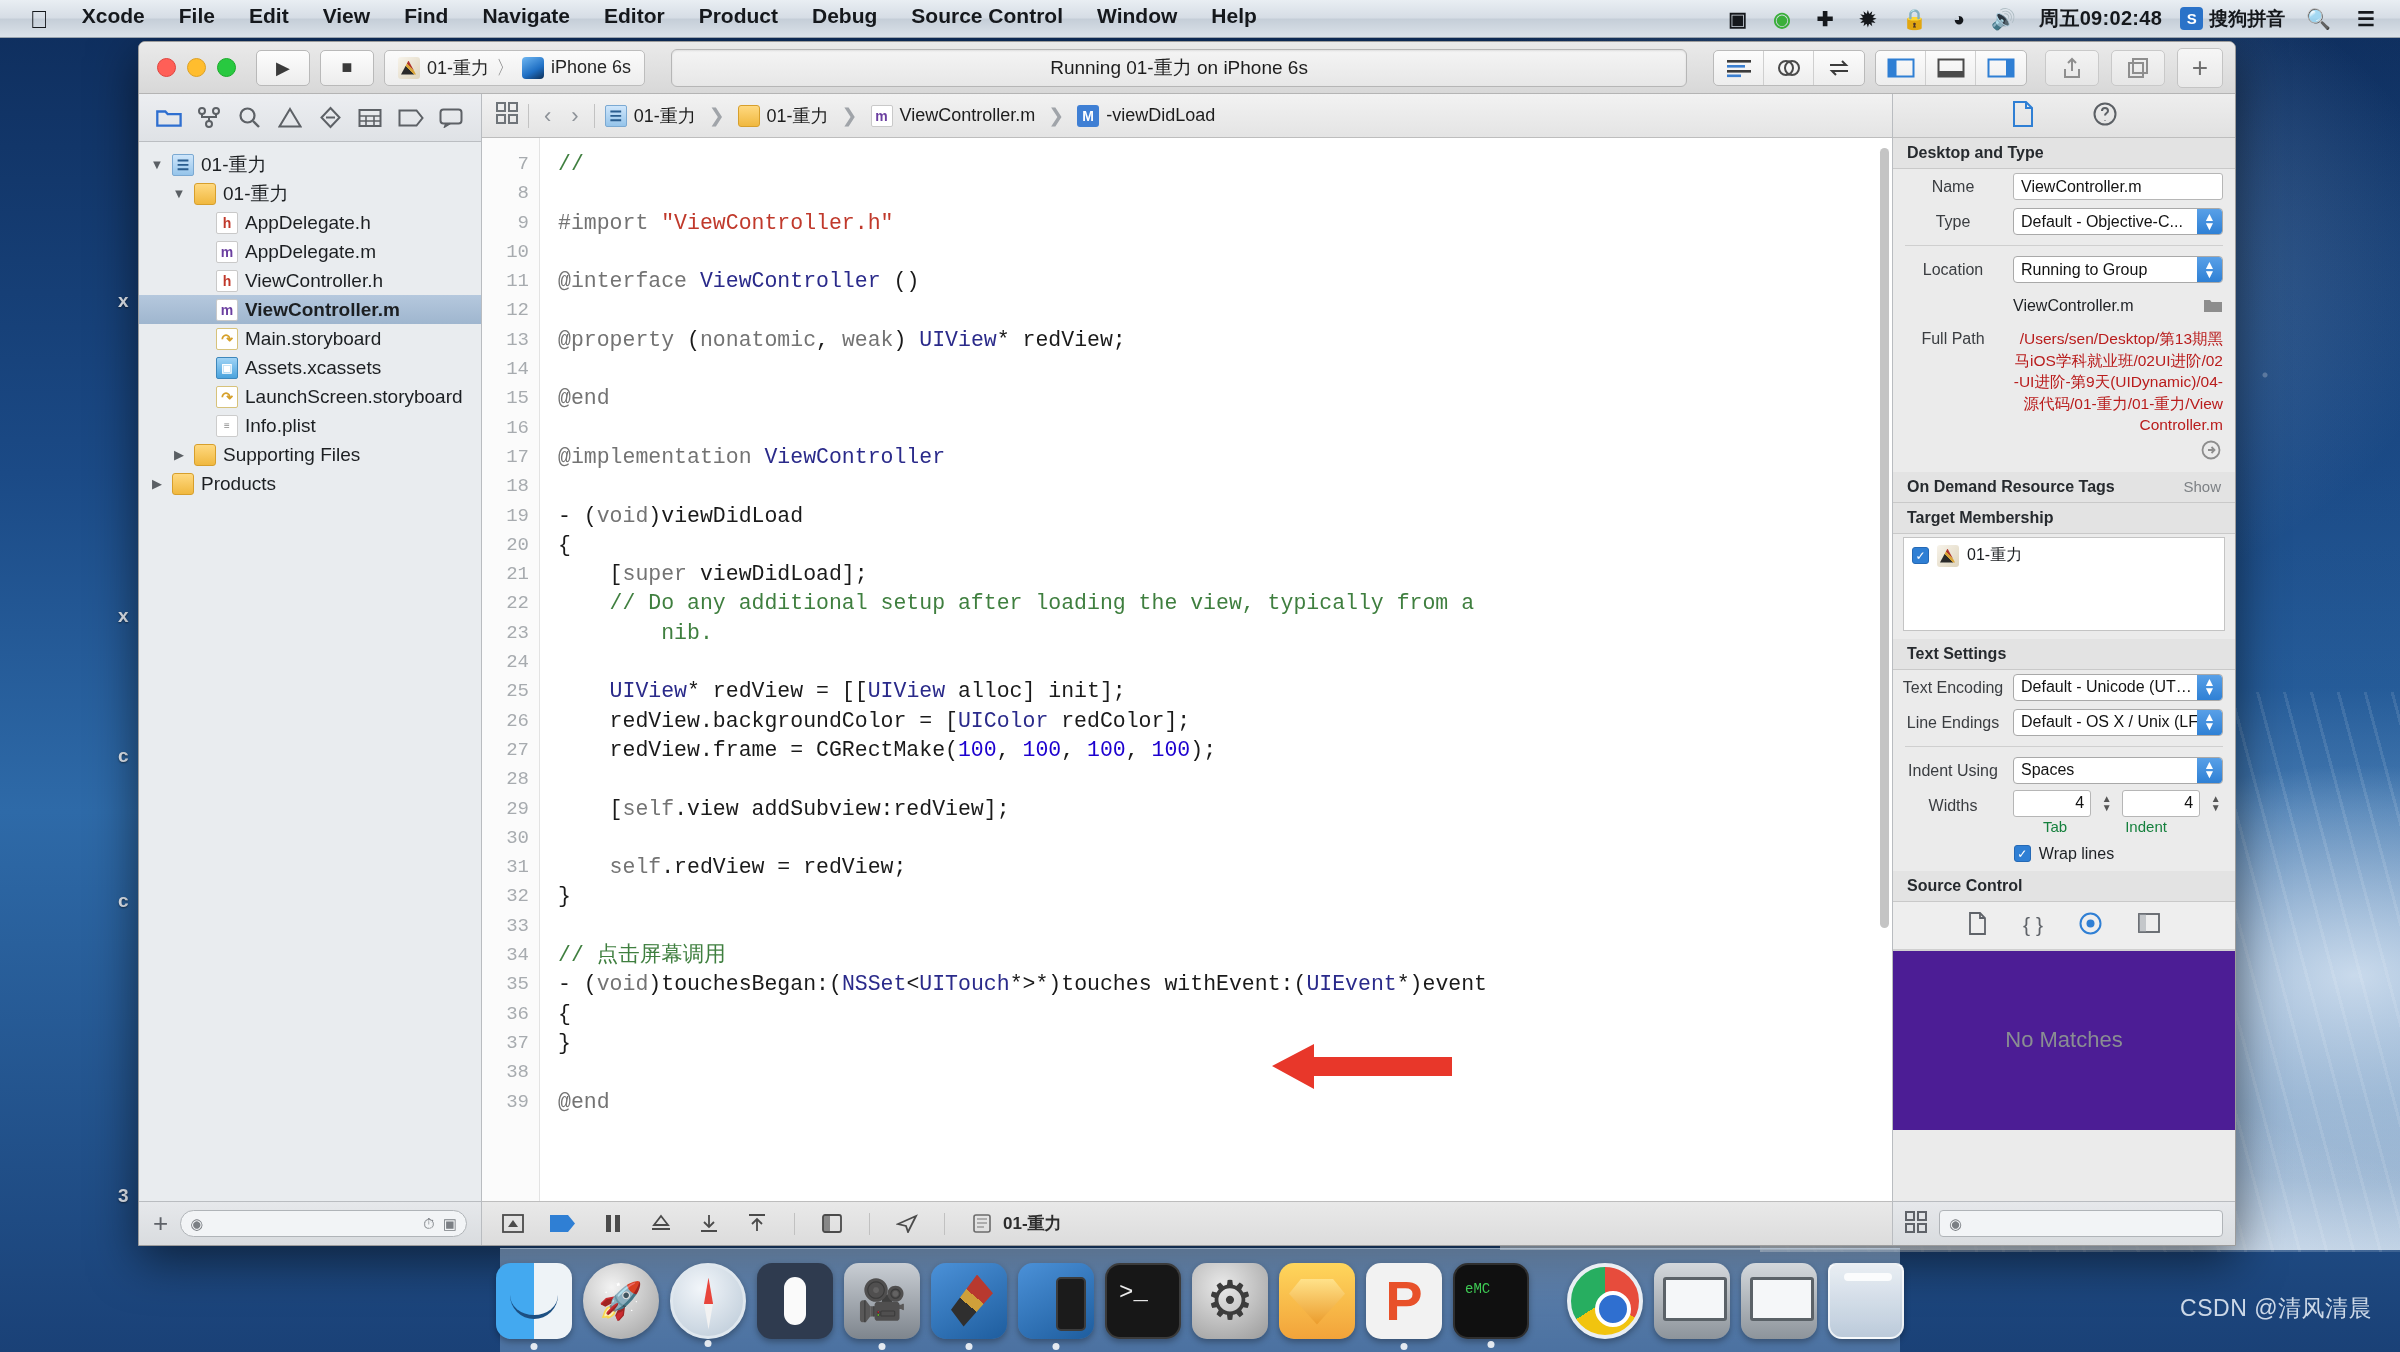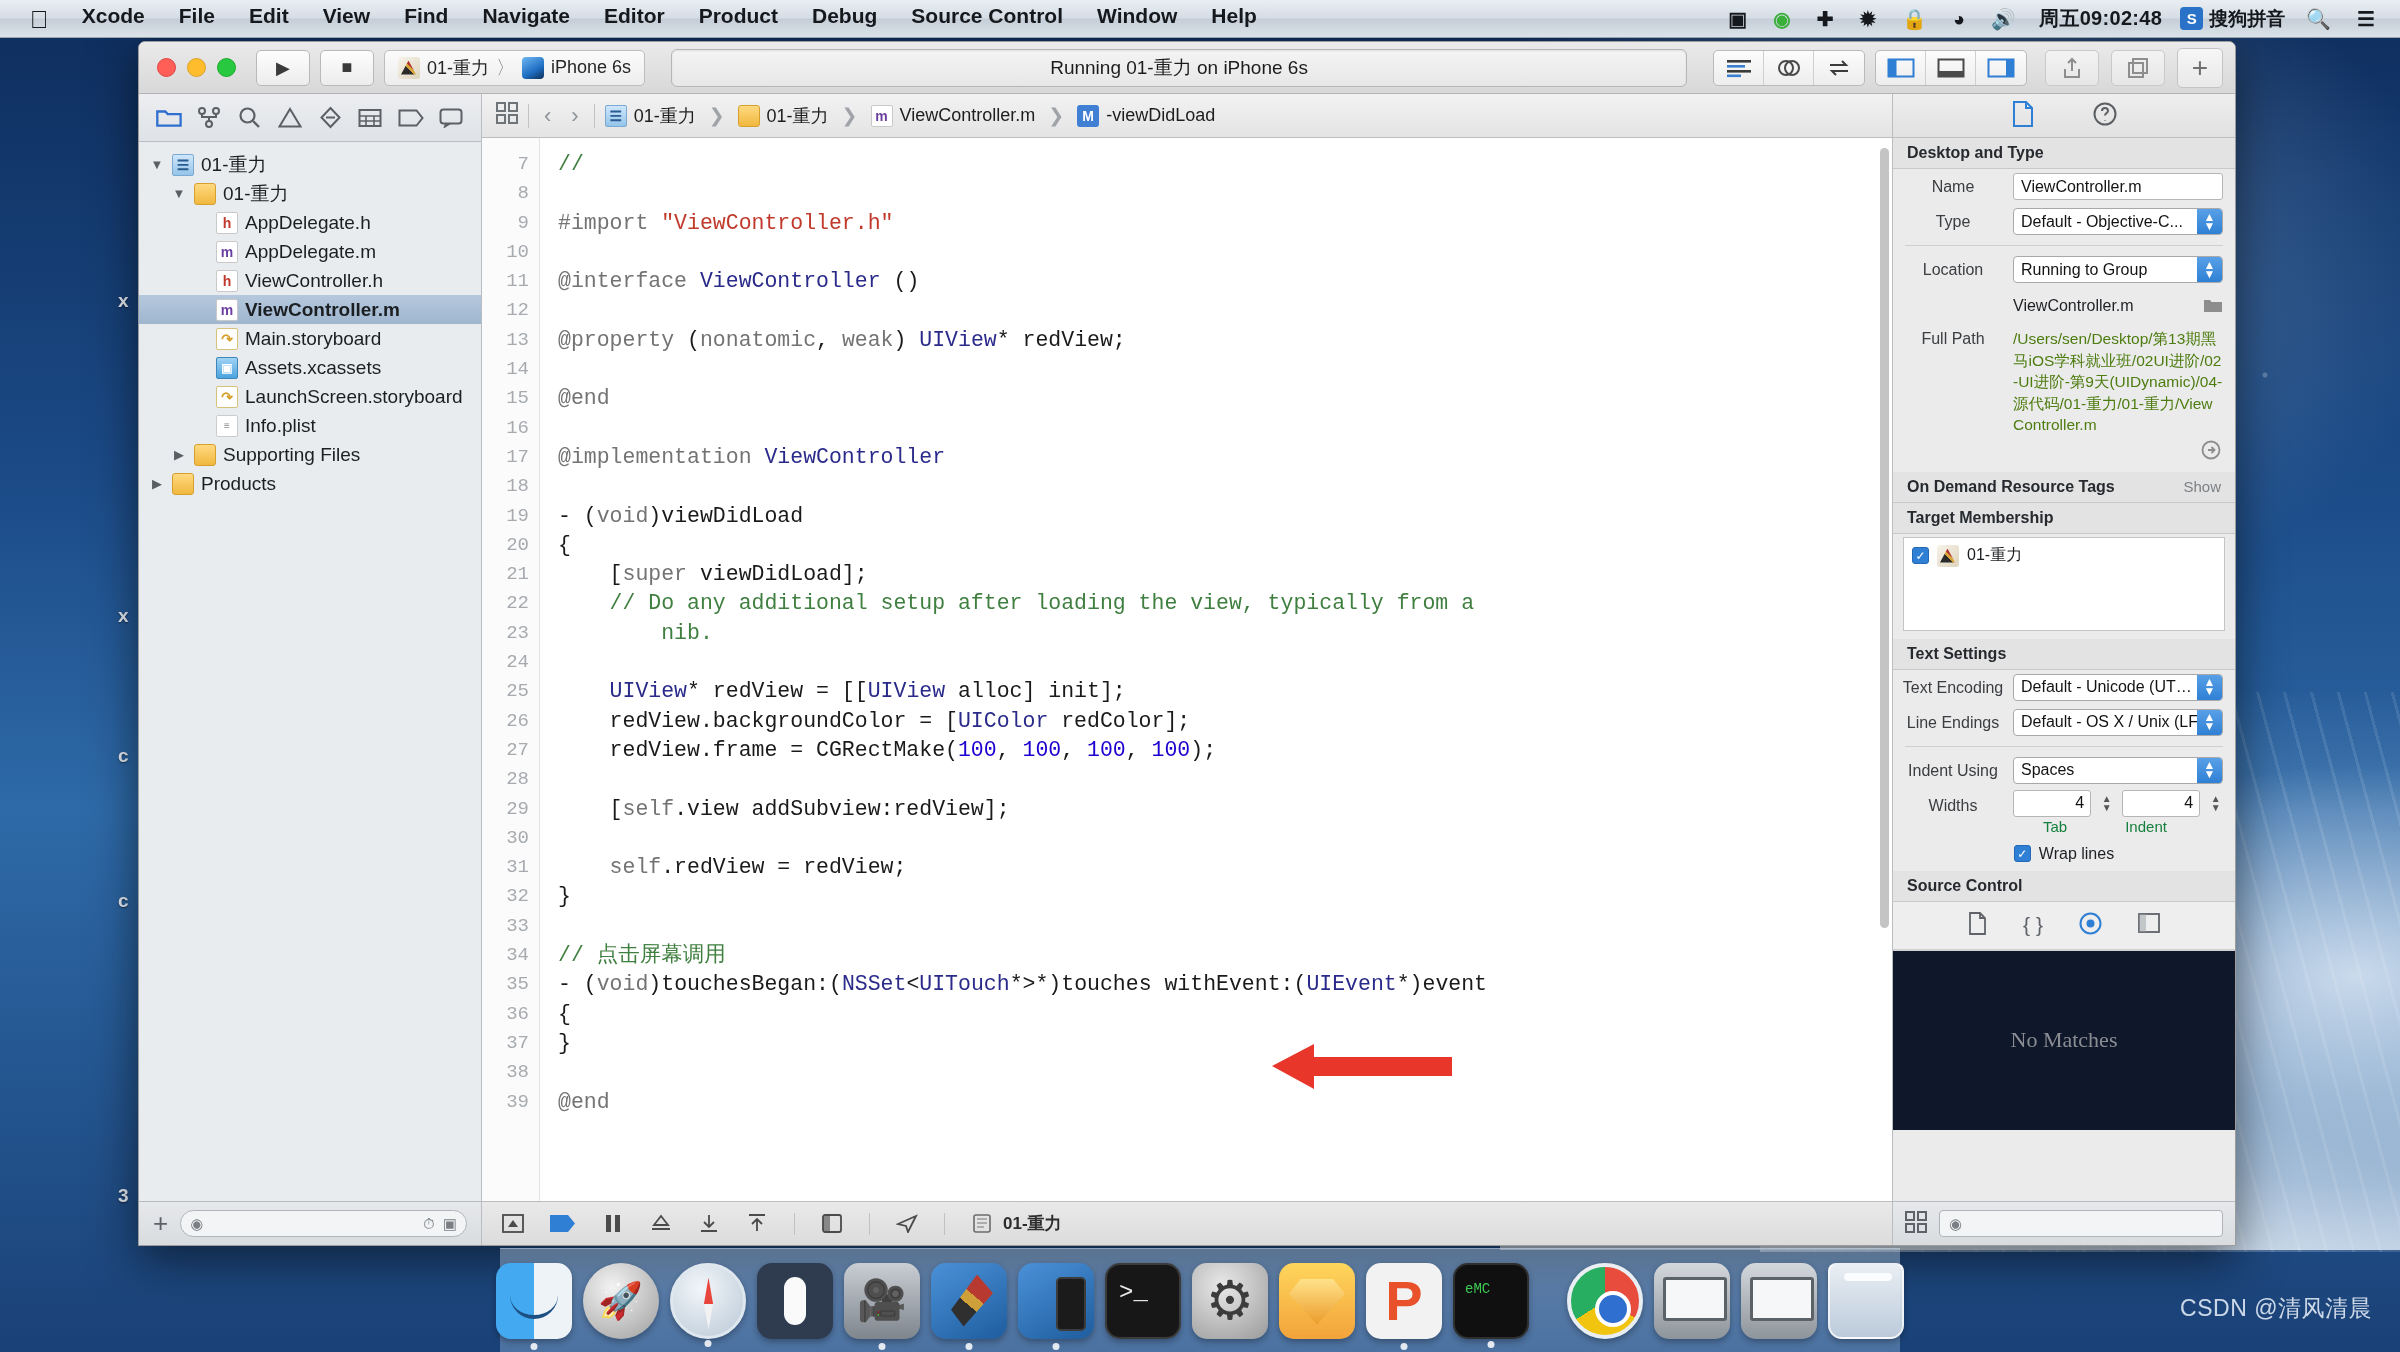--- a/index.html
+++ b/index.html
@@ -237,40 +237,40 @@
     flex:1 1 auto;min-width:0;height:27px;border:1px solid #a9a9a9;border-radius:4px;background:#fff;
     display:flex;align-items:center;padding:0 30px 0 7px;font-size:16px;color:#131313;position:relative;
     overflow:hidden;white-space:nowrap;
   }
   .fpopup .stepper{
     position:absolute;right:0;top:-1px;width:25px;height:27px;border-radius:0 4px 4px 0;
     background:linear-gradient(180deg,#5aa1e8,#2d7fd4);color:#fff;font-size:12px;
     display:flex;flex-direction:column;align-items:center;justify-content:center;line-height:9px;
   }
   .finfo{flex:1 1 auto;font-size:16px;color:#1d2024;padding-top:4px;line-height:22px;word-break:break-all;}
-  .fpath{flex:1 1 auto;font-size:15.5px;color:#4d7c0f;line-height:21.5px;padding-top:3px;word-break:break-all;}
+  .fpath{flex:1 1 auto;font-size:15.5px;color:#b91c1c;line-height:21.5px;padding-top:3px;word-break:break-all;text-align:right;}
   .tm-list{background:#fff;border:1px solid #c4c4c4;margin:3px 10px 8px 10px;height:94px;padding:7px 8px;}
   .tm-item{display:flex;align-items:center;gap:8px;font-size:16px;color:#1a1d20;}
   .cbx{width:17px;height:17px;border-radius:3px;background:#2f7fd4;border:1px solid #2569b5;color:#fff;
     font-size:12px;display:flex;align-items:center;justify-content:center;}
   .widths-row{display:flex;align-items:center;gap:8px;padding:2px 12px 0 8px;}
   .numfield{
     width:88px;height:27px;border:1px solid #b6b6b6;border-radius:3px;background:#fff;
     display:flex;align-items:center;justify-content:flex-end;padding:0 6px;font-size:16px;color:#131313;
   }
   .tinystep{width:17px;height:27px;display:flex;flex-direction:column;align-items:center;justify-content:center;
     font-size:10px;color:#555;line-height:9px;}
   .sublabels{display:flex;font-size:15px;color:#15803d;padding:1px 12px 4px 0;}
   .wrapline{display:flex;align-items:center;justify-content:center;gap:8px;font-size:16px;color:#1d2024;padding:6px 0 8px 0;}
   .sc-icons{display:flex;align-items:center;justify-content:center;gap:36px;padding:10px 0;color:#5f6369;
     background:#eeeeee;border-bottom:1px solid #cfcfcf;}
   .sc-icons .on{color:#2f7fd4;}
   #nomatch{
-    flex:1 1 auto;background:#0f172a;display:flex;align-items:center;justify-content:center;
-    font-size:22px;color:#8a8e92;border-top:1px solid #d2d2d2;min-height:180px;font-family:Liberation Serif, serif;
+    flex:1 1 auto;background:#4c1d95;display:flex;align-items:center;justify-content:center;
+    font-size:22px;color:#8a8e92;border-top:1px solid #d2d2d2;min-height:180px;
   }
   #insp-footer{
     height:44px;flex:0 0 44px;display:flex;align-items:center;gap:12px;padding:0 12px;
     background:linear-gradient(180deg,#e6e8eb,#d9dcdf);border-top:1px solid #b9bcc0;
   }
 
   
   #annot-arrow{position:absolute;left:790px;top:902px;width:180px;height:60px;z-index:45;pointer-events:none;}
 
   

